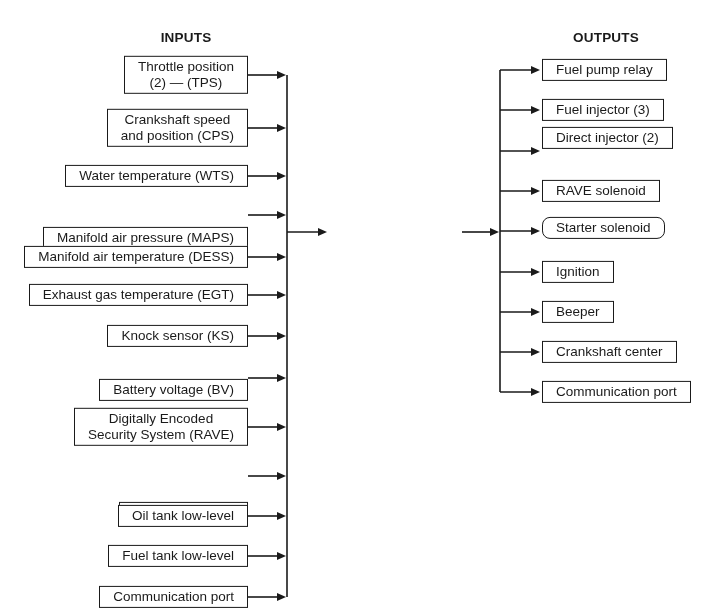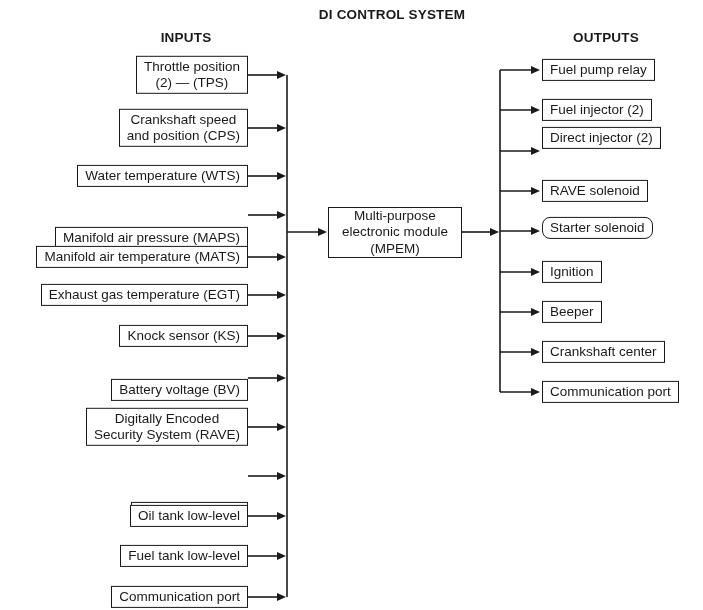--- a/index.html
+++ b/index.html
@@ -21,21 +21,21 @@
     letter-spacing: 0.2px;
     white-space: nowrap;
   }
   .box {
     position: absolute;
     transform: translateY(-50%);
     border: 1.6px solid var(--ink, #1a1a1a);
     background: #ffffff;
     font-size: 13.5px;
     line-height: 1.2;
-    padding: 2px 7px;
+    padding: 2px 13px;
     text-align: center;
     white-space: pre-line;
   }
   .input-box { right: 455px; }   
   .output-box { left: 542px; }
   .mpem {
     left: 328px; top: 207px;
     width: 134px; height: 51px;
     transform: none;
     box-sizing: border-box;
@@ -93,51 +93,47 @@
       <line x1="500" y1="272" x2="534" y2="272" stroke="#1a1a1a" stroke-width="1.6"></line>
       <polygon points="540,272 531,268 531,276" fill="#1a1a1a"></polygon>
       <line x1="500" y1="312" x2="534" y2="312" stroke="#1a1a1a" stroke-width="1.6"></line>
       <polygon points="540,312 531,308 531,316" fill="#1a1a1a"></polygon>
       <line x1="500" y1="352" x2="534" y2="352" stroke="#1a1a1a" stroke-width="1.6"></line>
       <polygon points="540,352 531,348 531,356" fill="#1a1a1a"></polygon>
       <line x1="500" y1="392" x2="534" y2="392" stroke="#1a1a1a" stroke-width="1.6"></line>
       <polygon points="540,392 531,388 531,396" fill="#1a1a1a"></polygon>
     </svg>
 
-  <div class="heading" style="left:392px; top:7px;">DI CONTROL SYSTEM</div>
 
   <div class="heading" style="left:186px; top:30px;">INPUTS</div>
 
   <div class="heading" style="left:606px; top:30px;">OUTPUTS</div>
 
-  <div class="box mpem">Multi-purpose
-electronic module
-(MPEM)</div>
 
   <div id="inputs-layer">
       <div class="box input-box" style="top: 75px;">Throttle position
 (2) — (TPS)</div>
       <div class="box input-box" style="top: 128px;">Crankshaft speed
 and position (CPS)</div>
       <div class="box input-box" style="top: 176px;">Water temperature (WTS)</div>
       <div class="box input-box" style="top: 215px; margin-top: 23px;">Manifold air pressure (MAPS)</div>
-      <div class="box input-box" style="top: 257px;">Manifold air temperature (MATS)</div>
+      <div class="box input-box" style="top: 257px;">Manifold air temperature (DESS)</div>
       <div class="box input-box" style="top: 295px;">Exhaust gas temperature (EGT)</div>
       <div class="box input-box" style="top: 336px;">Knock sensor (KS)</div>
       <div class="box input-box" style="top: 390px; text-align: center;">Battery voltage (BV)</div>
       <div class="box input-box" style="top: 427px;">Digitally Encoded
 Security System (RAVE)</div>
       <div class="box input-box" style="top: 476px; margin-top: 37px;">Start/Stop switch</div>
       <div class="box input-box" style="top: 516px;">Oil tank low-level</div>
       <div class="box input-box" style="top: 556px;">Fuel tank low-level</div>
       <div class="box input-box" style="top: 597px;">Communication port</div>
     </div>
   <div id="outputs-layer">
       <div class="box output-box" style="top: 70px;">Fuel pump relay</div>
-      <div class="box output-box" style="top: 110px;">Fuel injector (2)</div>
+      <div class="box output-box" style="top: 110px;">Fuel injector (3)</div>
       <div class="box output-box" style="top: 138px;">Direct injector (2)</div>
       <div class="box output-box" style="top: 191px;">RAVE solenoid</div>
       <div class="box output-box" style="top: 228px; border-radius: 8px;">Starter solenoid</div>
       <div class="box output-box" style="top: 272px;">Ignition</div>
       <div class="box output-box" style="top: 312px;">Beeper</div>
       <div class="box output-box" style="top: 352px;">Crankshaft center</div>
       <div class="box output-box" style="top: 392px;">Communication port</div>
     </div>
 </div>
 

